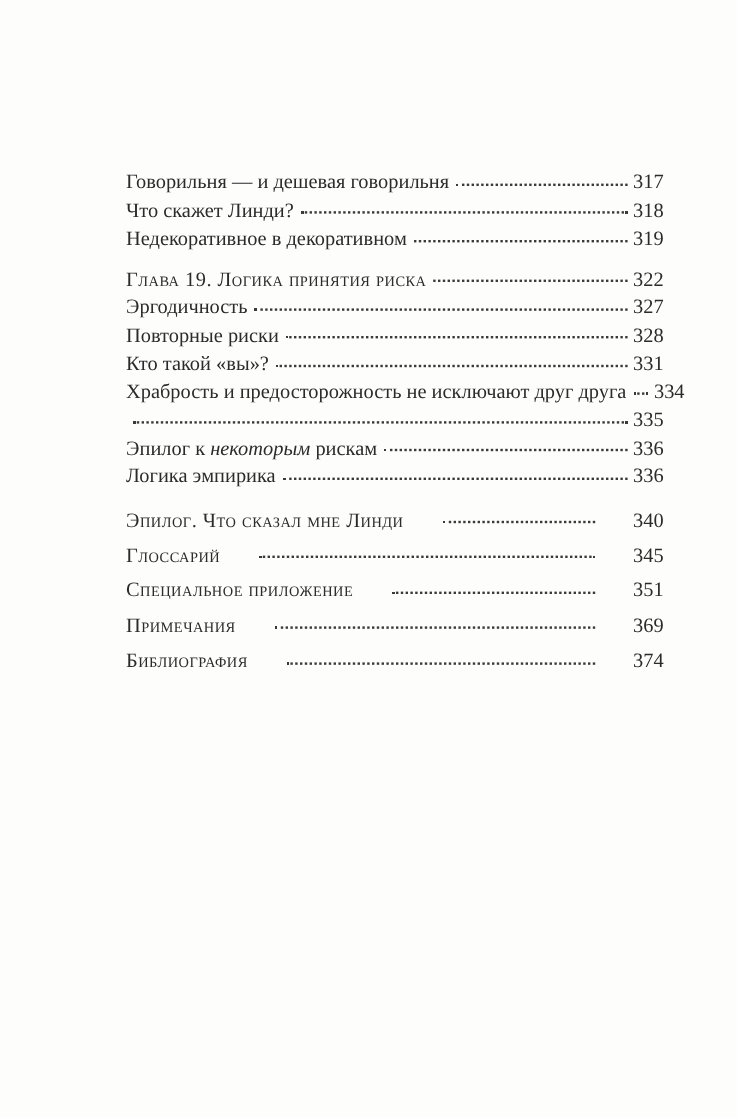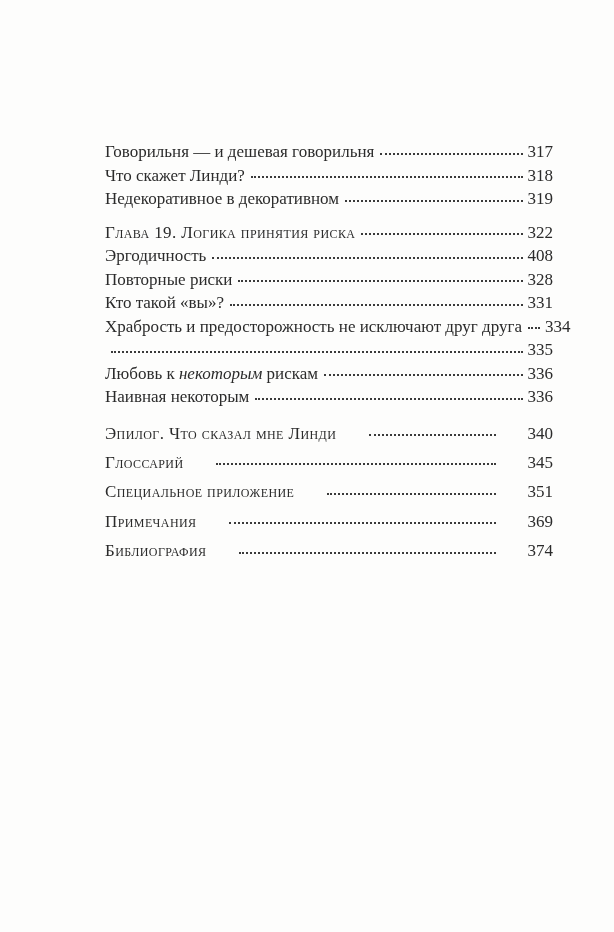--- a/index.html
+++ b/index.html
@@ -89,21 +89,21 @@
 
   <div class="toc-group">
     <div class="toc-row chapter sub">
       <span class="toc-label">Глава 19. Логика принятия риска</span>
       <span class="toc-dots"></span>
       <span class="toc-page">322</span>
     </div>
     <div class="toc-row sub">
       <span class="toc-label">Эргодичность</span>
       <span class="toc-dots"></span>
-      <span class="toc-page">408</span>
+      <span class="toc-page">327</span>
     </div>
     <div class="toc-row sub">
       <span class="toc-label">Повторные риски</span>
       <span class="toc-dots"></span>
       <span class="toc-page">328</span>
     </div>
     <div class="toc-row sub">
       <span class="toc-label">Кто такой «вы»?</span>
       <span class="toc-dots"></span>
       <span class="toc-page">331</span>
@@ -111,26 +111,26 @@
     <div class="toc-row sub">
       <span class="toc-label">Храбрость и предосторожность не исключают друг друга</span>
       <span class="toc-dots"></span>
       <span class="toc-page">334</span>
     </div>
     <div class="toc-row sub">
       <span class="toc-dots"></span>
       <span class="toc-page">335</span>
     </div>
     <div class="toc-row sub">
-      <span class="toc-label"><span>Любовь к </span><em>некоторым</em><span> рискам</span></span>
+      <span class="toc-label"><span>Эпилог к </span><em>некоторым</em><span> рискам</span></span>
       <span class="toc-dots"></span>
       <span class="toc-page">336</span>
     </div>
     <div class="toc-row sub">
-      <span class="toc-label">Наивная некоторым</span>
+      <span class="toc-label">Логика эмпирика</span>
       <span class="toc-dots"></span>
       <span class="toc-page">336</span>
     </div>
   </div>
 
   <div class="toc-group">
     <div class="toc-row back">
       <span class="toc-label">Эпилог. Что сказал мне Линди</span>
       <span class="toc-dots"></span>
       <span class="toc-page">340</span>

